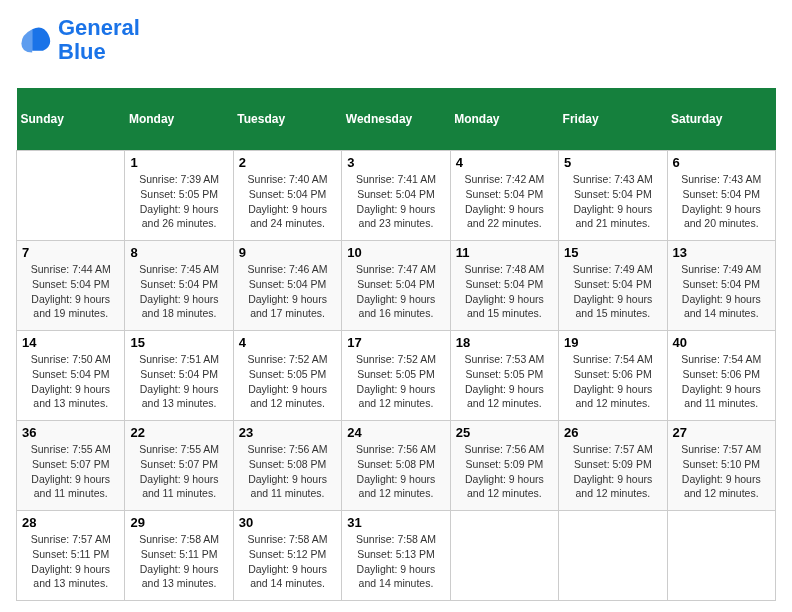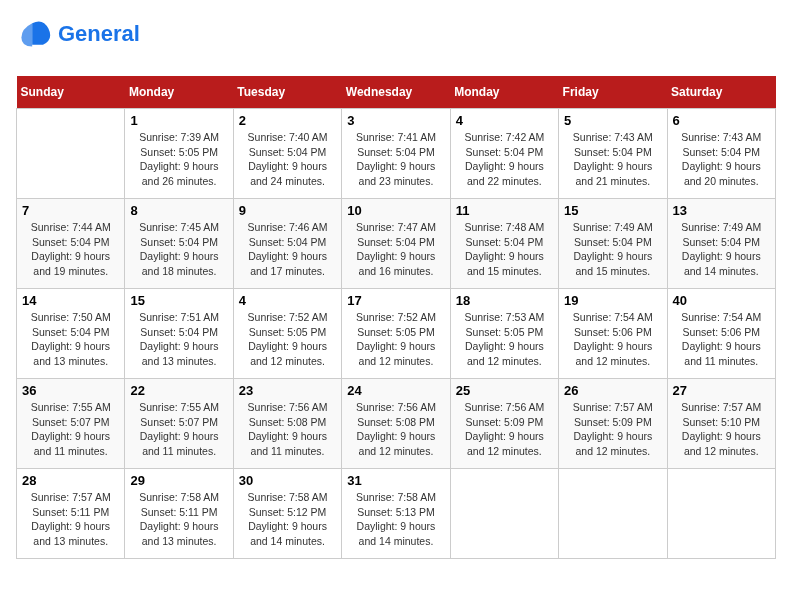--- a/index.html
+++ b/index.html
@@ -45,23 +45,23 @@
     .subtitle {
       font-size: 14px;
       color: #555;
     }
     table {
       width: 100%;
       border-collapse: collapse;
       font-size: 11px;
     }
     thead tr th {
-      background: #b91c1c;
+      background: #15803d;
       color: #fff;
-      padding: 9px 4px;
+      padding: 24px 4px;
       text-align: left;
       font-size: 12px;
       font-weight: bold;
     }
     tbody tr td {
       border: 1px solid #ccc;
       padding: 4px 5px;
       vertical-align: top;
       min-height: 80px;
       height: 90px;
@@ -90,20 +90,21 @@
 <body>
 
 <div class="header">
   <div class="logo">
     <svg class="logo-icon" viewBox="0 0 40 40" xmlns="http://www.w3.org/2000/svg">
       <path d="M18 8 Q30 2 36 14 Q42 26 30 32 L18 32 Z" fill="#1a73e8"></path>
       <path d="M18 8 Q6 14 6 24 Q6 34 18 34 L18 8 Z" fill="#1a73e8" opacity="0.7"></path>
     </svg>
     <div class="logo-text">
       <div><span>General</span></div>
+      <div style="color:#1a73e8;">Blue</div>
     </div>
   </div>
   <div class="title-block">
     <div class="month-title"></div>
     <div class="subtitle"></div>
   </div>
 </div>
 
 <table>
   <thead>

